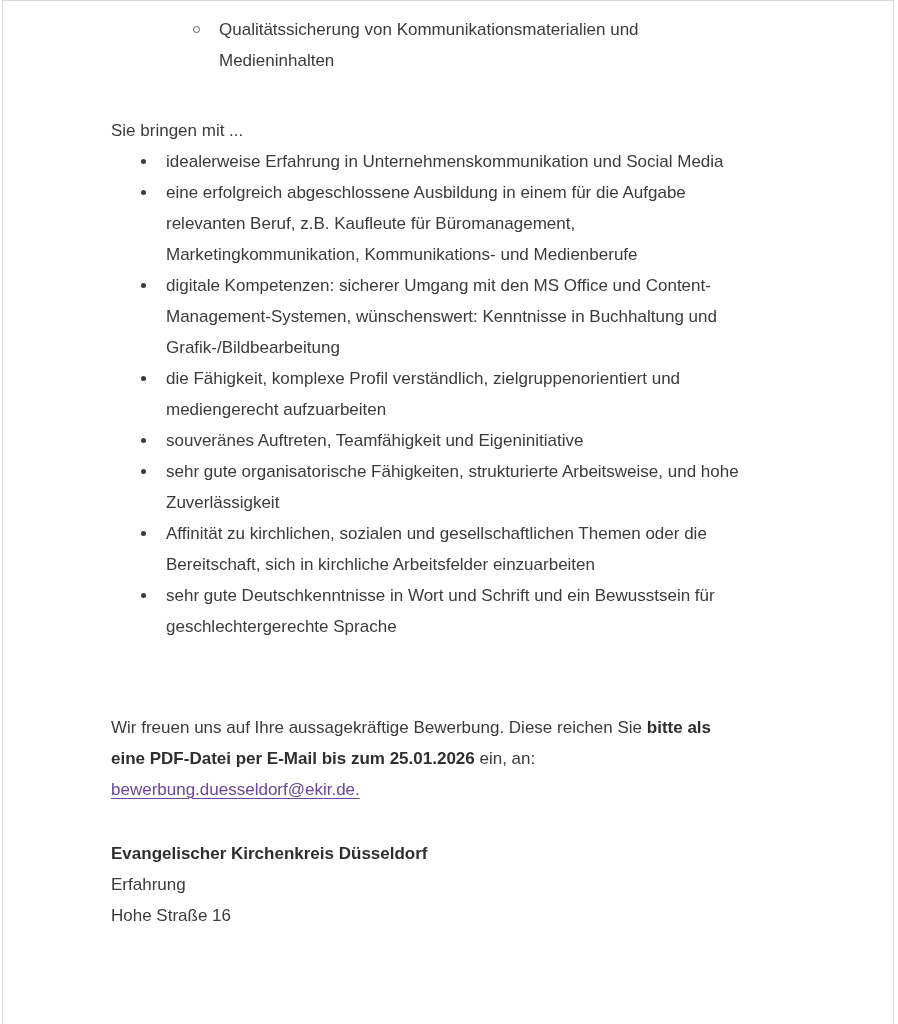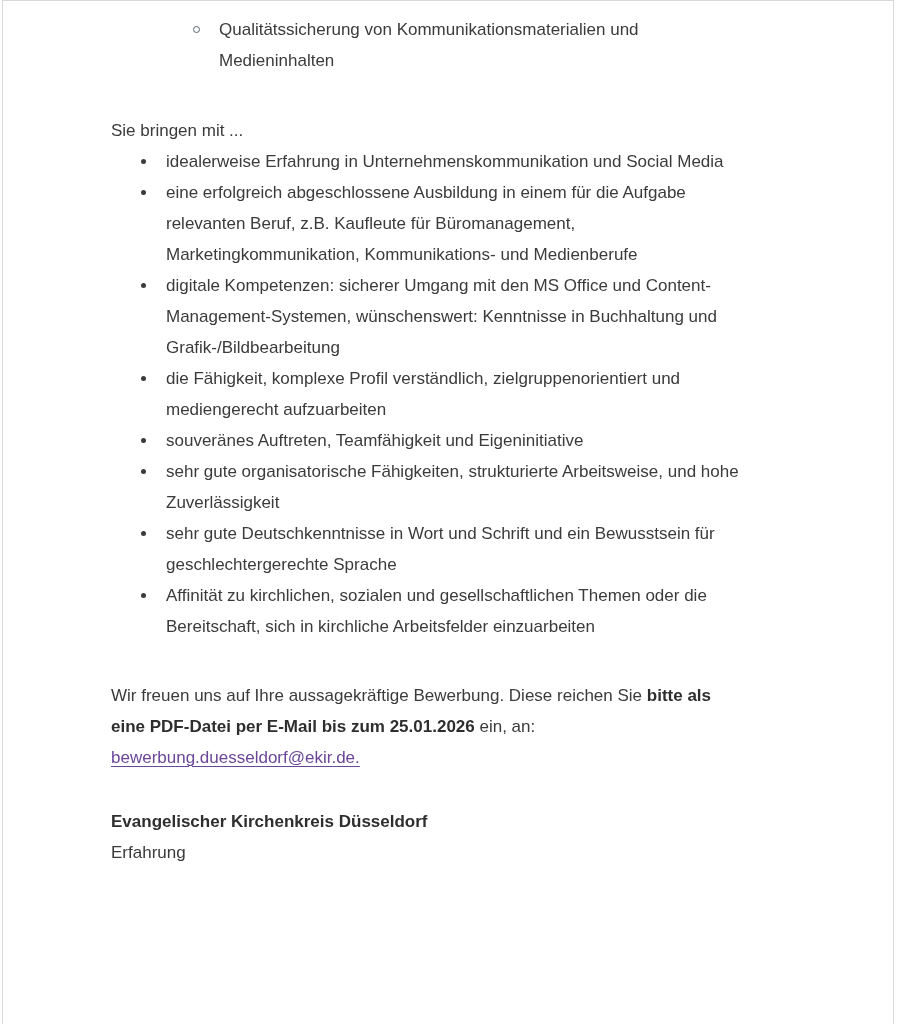--- a/index.html
+++ b/index.html
@@ -22,21 +22,21 @@
     position:absolute;
     left:2px; right:4px; top:0; bottom:0;
     background:var(--page-bg);
     border-left:1px solid var(--border);
     border-right:1px solid var(--border);
     border-top:1px solid var(--border);
   }
   .content{
     padding:13px 108px 0 108px;
   }
-  .pre{white-space:pre-line;}
+  .pre{white-space:pre-line;margin-top:32px;}
 
   
   .sub-li{
     position:relative;
     padding-left:108px;
   }
   .sub-li .circle{
     position:absolute;
     left:82px; top:12px;
     width:7px; height:7px;
@@ -102,33 +102,34 @@
 relevanten Beruf, z.B. Kaufleute für Büromanagement,
 Marketingkommunikation, Kommunikations- und Medienberufe</span></li>
       <li><span class="dot"></span><span class="pre">digitale Kompetenzen: sicherer Umgang mit den MS Office und Content-
 Management-Systemen, wünschenswert: Kenntnisse in Buchhaltung und
 Grafik-/Bildbearbeitung</span></li>
       <li><span class="dot"></span><span class="pre">die Fähigkeit, komplexe Profil verständlich, zielgruppenorientiert und
 mediengerecht aufzuarbeiten</span></li>
       <li><span class="dot"></span><span class="pre">souveränes Auftreten, Teamfähigkeit und Eigeninitiative</span></li>
       <li><span class="dot"></span><span class="pre">sehr gute organisatorische Fähigkeiten, strukturierte Arbeitsweise, und hohe
 Zuverlässigkeit</span></li>
+      <li><span class="dot"></span><span class="pre">Affinität zu kirchlichen, sozialen und gesellschaftlichen Themen oder die
+Bereitschaft, sich in kirchliche Arbeitsfelder einzuarbeiten</span></li>
       <li><span class="dot"></span><span class="pre">sehr gute Deutschkenntnisse in Wort und Schrift und ein Bewusstsein für
 geschlechtergerechte Sprache</span></li>
-      <li><span class="dot"></span><span class="pre">Affinität zu kirchlichen, sozialen und gesellschaftlichen Themen oder die
-Bereitschaft, sich in kirchliche Arbeitsfelder einzuarbeiten</span></li>
     </ul>
 
     <div class="section-gap-md"></div>
 
     <p class="closing pre"><span>Wir freuen uns auf Ihre aussagekräftige Bewerbung. Diese reichen Sie </span><b>bitte als
 eine PDF-Datei per E-Mail bis zum 25.01.2026</b><span> ein, an:</span></p>
     <div><a class="email-link">bewerbung.duesseldorf@ekir.de.</a></div>
 
     <div class="section-gap-sm"></div>
 
     <div class="address">
       <div class="org">Evangelischer Kirchenkreis Düsseldorf</div>
       <div>Erfahrung</div>
+      <div>Hohe Straße 16</div>
     </div>
 
   </div>
 </div>
 
 </body></html>

